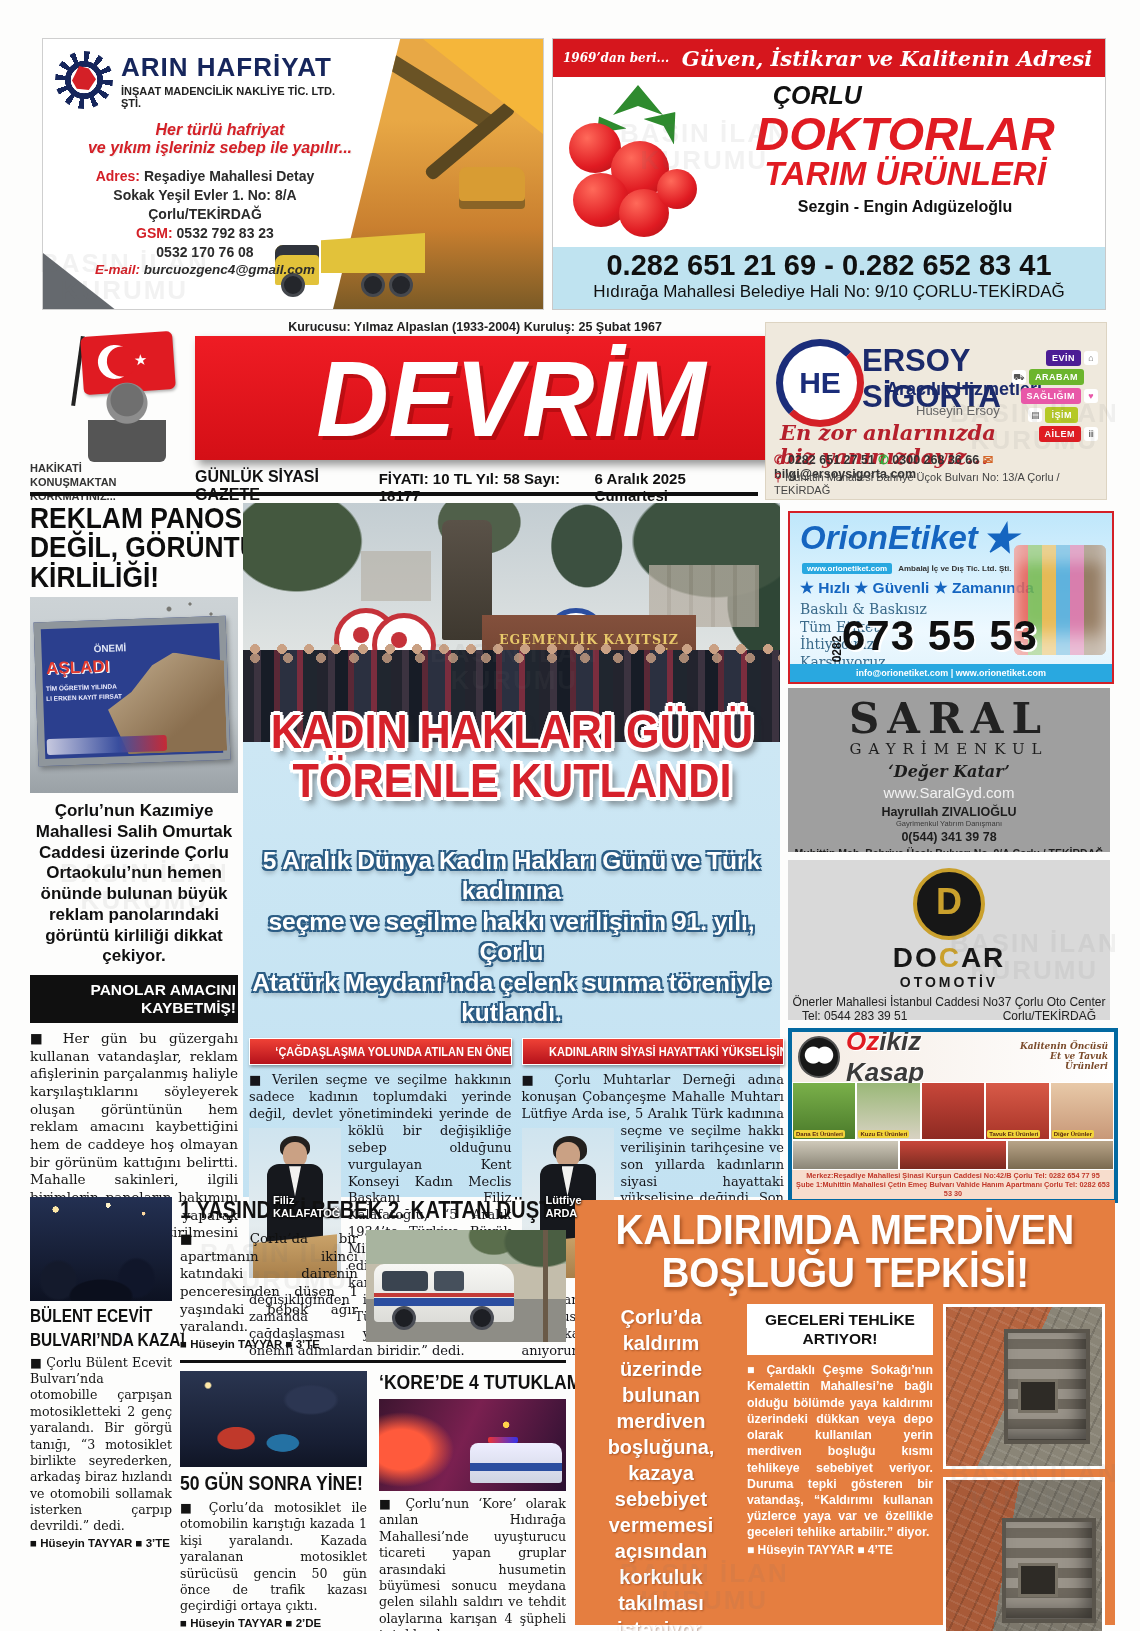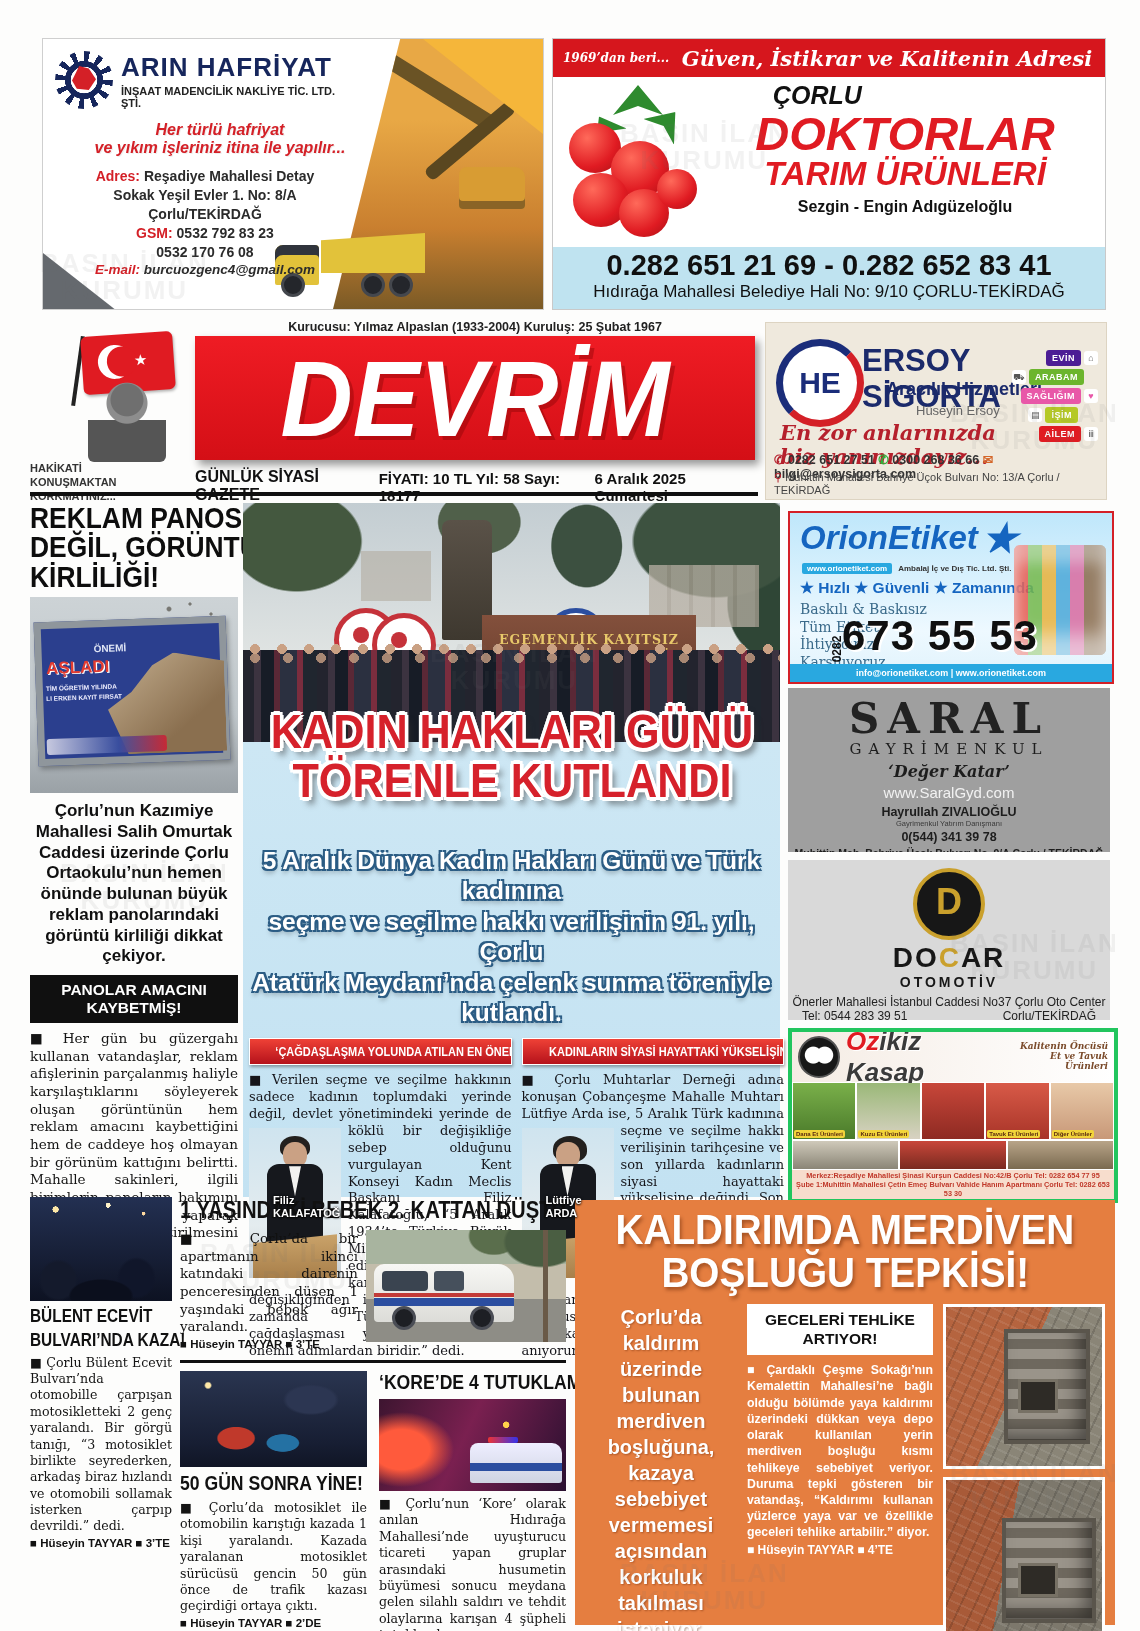--- a/index.html
+++ b/index.html
@@ -64,21 +64,21 @@
   .flag .cres{position:absolute;left:16px;top:10px;width:34px;height:34px;border-radius:50%;background:#fff;}
   .flag .cres:after{content:"";position:absolute;left:9px;top:2px;width:30px;height:30px;border-radius:50%;background:#e01b22;}
   .flag .star{position:absolute;left:52px;top:18px;color:#fff;font-size:15px;}
   .pole{position:absolute;left:46px;top:2px;width:4px;height:70px;background:#222;transform:rotate(8deg);}
   .ata{position:absolute;left:58px;top:44px;width:78px;height:84px;background:
       radial-gradient(circle at 50% 26%, #6f6f6f 0 16px, transparent 17px),
       radial-gradient(circle at 50% 30%, #8d8d8d 0 20px, transparent 21px),
       linear-gradient(180deg,transparent 0 42px, #555 42px);
       border-radius:6px;filter:grayscale(1);}
   .hakikat{position:absolute;left:0;top:128px;font:700 11px/1.25 "Liberation Sans",sans-serif;color:#333;}
-  #devrim{left:195px;top:336px;width:560px;height:124px;background:linear-gradient(#ef1c24,#d40f16);box-shadow:4px 5px 8px rgba(0,0,0,.4);display:flex;align-items:center;justify-content:center;}
+  #devrim{left:195px;top:336px;width:560px;height:124px;background:linear-gradient(#ef1c24,#d40f16);box-shadow:4px 5px 8px rgba(0,0,0,.4);display:flex;align-items:center;justify-content:center;padding-left:36px;}
   #devrim .t{font:900 italic 100px "Liberation Sans",sans-serif;color:#fff;letter-spacing:0px;transform:scaleY(1.08);text-shadow:4px 4px 0 rgba(120,0,0,.35);}
   #infobar{left:195px;top:468px;width:560px;display:flex;justify-content:space-between;align-items:flex-end;font:700 15px "Liberation Sans",sans-serif;color:#111;}
   #rule{left:30px;top:492px;width:728px;height:4px;background:#101010;}
 
   #ad-ersoy{left:765px;top:322px;width:340px;height:176px;background:#efe9dd;border:1px solid #ddd4c2;overflow:hidden;}
   .he{position:absolute;left:10px;top:16px;width:74px;height:74px;border-radius:50%;border:7px solid #1b2d7a;border-right-color:#d42027;border-bottom-color:#d42027;background:#fff;display:flex;align-items:center;justify-content:center;font:900 30px "Liberation Sans",sans-serif;color:#1b2d7a;}
   .ersoy-name{position:absolute;left:96px;top:20px;font:700 31px "Liberation Sans",sans-serif;color:#1b2a6b;}
   .ersoy-sub{position:absolute;left:120px;top:56px;font:700 18px "Liberation Sans",sans-serif;color:#1b2a6b;}
   .ersoy-person{position:absolute;left:150px;top:80px;font:400 13px "Liberation Sans",sans-serif;color:#666;}
   .ersoy-slogan{position:absolute;left:14px;top:98px;font:italic 700 21px/1.15 "DejaVu Serif",serif;color:#b5202c;}
@@ -96,21 +96,21 @@
   #bb{height:196px;margin-top:6px;background:linear-gradient(#c7ccd1,#aeb5ba);}
   .bb-sky{position:absolute;inset:0;background:linear-gradient(#cdd3d6,#bfc6ca 60%,#9aa1a6);}
   .bb-branch{position:absolute;right:6px;top:2px;width:70px;height:50px;background:radial-gradient(circle 3px at 10% 20%,#55524a 60%,transparent),radial-gradient(circle 2px at 40% 10%,#55524a 60%,transparent),radial-gradient(circle 2px at 70% 30%,#55524a 60%,transparent);opacity:.7;}
   .bb-board{position:absolute;left:6px;top:22px;width:178px;height:130px;background:#2b3f8e;border:7px solid #8f969c;box-shadow:2px 3px 5px rgba(0,0,0,.3);transform:rotate(-2deg);}
   .bb-torn{position:absolute;right:-4px;top:28px;width:120px;height:100px;background:linear-gradient(140deg,#c5b091,#8a6f4f 70%);clip-path:polygon(18% 100%,2% 55%,22% 38%,40% 12%,58% 0,100% 10%,100% 100%);}
   .bb-onem{position:absolute;left:52px;top:16px;color:#dfe5f5;font:700 10px "Liberation Sans",sans-serif;}
   .bb-asladi{position:absolute;left:4px;top:30px;color:#e23b30;font:900 17px "Liberation Sans",sans-serif;text-shadow:1px 1px 0 #fff;}
   .bb-line{position:absolute;color:#eef;font:700 6.5px "Liberation Sans",sans-serif;}
   .bb-post{position:absolute;left:2px;bottom:4px;width:120px;height:16px;background:linear-gradient(90deg,#d8d8e8,#3a4fa0 60%,#c23);border-radius:3px;opacity:.9;}
   .lead-left{margin-top:8px;font:700 17px/1.22 "Liberation Sans",sans-serif;text-align:center;color:#101010;}
-  .barhead{margin-top:8px;background:#101010;color:#fff;font:900 15.5px "Liberation Sans",sans-serif;text-align:center;padding:6px 2px;}
+  .barhead{margin-top:8px;background:#101010;color:#fff;font:900 15.5px "Liberation Sans",sans-serif;text-align:right;padding:6px 2px;}
   .body-left{margin-top:7px;font:400 13.6px/1.3 "DejaVu Serif",serif;text-align:justify;color:#141414;}
 
   
   #photo-main{left:243px;top:503px;width:537px;height:239px;background:#cfd6d8;}
   .pm-bg{position:absolute;inset:0;background:
     radial-gradient(110px 85px at 10% 16%, #44583f 58%, transparent 60%),
     radial-gradient(140px 95px at 88% 16%, #3d5240 58%, transparent 60%),
     radial-gradient(80px 95px at 99% 42%, #2f4636 58%, transparent 60%),
     radial-gradient(70px 55px at 44% 8%, #50604a 58%, transparent 60%),
     radial-gradient(60px 70px at 64% 18%, #3c5040 58%, transparent 60%),
@@ -168,21 +168,21 @@
   .saral-ps{font:400 7.5px "Liberation Sans",sans-serif;color:#3a3a3a;}
   .saral-phone{font:700 12.5px "Liberation Sans",sans-serif;margin-top:2px;}
   .saral-addr{font:700 10.5px "Liberation Sans",sans-serif;margin-top:3px;}
   #ad-docar{top:860px;height:160px;background:#d9d9d9;text-align:center;}
   .docar-logo{width:64px;height:64px;border-radius:50%;background:#171717;border:4px solid #caa02c;margin:8px auto 2px auto;color:#caa02c;font:900 36px/60px "Liberation Sans",sans-serif;}
   .docar-name{font:900 28px "Liberation Sans",sans-serif;color:#171717;letter-spacing:2px;}
   .docar-name .gold{color:#caa02c;}
   .docar-sub{font:900 14px "Liberation Sans",sans-serif;color:#171717;letter-spacing:3px;}
   .docar-addr{font:400 12px "Liberation Sans",sans-serif;color:#222;margin-top:5px;}
   .docar-row{display:flex;justify-content:space-between;padding:0 14px;font:400 12px "Liberation Sans",sans-serif;color:#222;}
-  #ad-ozikiz{top:1028px;height:167px;border:4px solid #22c55e;background:#fff;}
+  #ad-ozikiz{top:1028px;height:167px;border:4px solid #0369a1;background:#fff;}
   .oz-top{height:46px;display:flex;align-items:center;gap:6px;padding:2px 6px;background:linear-gradient(90deg,#f5ece4,#fff);}
   .oz-logo{width:38px;height:38px;border-radius:50%;background:radial-gradient(circle at 35% 45%,#fff 0 8px,transparent 9px),radial-gradient(circle at 65% 45%,#fff 0 8px,transparent 9px),#181818;flex:0 0 auto;border:2px solid #555;}
   .oz-title{font:900 italic 26px "Liberation Sans",sans-serif;color:#3a3a3a;text-shadow:1px 1px 0 #fff;}
   .oz-title .red{color:#e01b22;}
   .oz-script{font:italic 700 9px "DejaVu Serif",serif;color:#7a4a2a;margin-left:auto;text-align:right;line-height:1.1;}
   .oz-grid{display:flex;height:58px;}
   .oz-grid2{display:flex;height:30px;}
   .oz-cell{flex:1;margin:1px;position:relative;}
   .oz-chip{position:absolute;left:1px;bottom:1px;background:#f2d43a;color:#5a2a10;font:700 6px "Liberation Sans",sans-serif;padding:1px 2px;border-radius:2px;white-space:nowrap;}
   .oz-bot{background:#f7ddcd;text-align:center;font:700 7.3px/1.25 "Liberation Sans",sans-serif;color:#c0392b;padding:1px 2px;}
@@ -289,21 +289,21 @@
     <div class="arin-content">
       <div class="arin-logohead">
         <div class="gear"></div>
         <div>
           <div class="arin-title">ARIN HAFRİYAT</div>
           <div class="arin-sub">İNŞAAT MADENCİLİK NAKLİYE TİC. LTD. ŞTİ.</div>
         </div>
       </div>
       <div class="arin-tag">
         <div>Her türlü hafriyat</div>
-        <div>ve yıkım işleriniz itina ile yapılır...</div>
+        <div>ve yıkım işleriniz sebep ile yapılır...</div>
       </div>
       <div class="arin-addr">
         <div><span class="red">Adres:</span> <span>Reşadiye Mahallesi Detay</span></div>
         <div>Sokak Yeşil Evler 1. No: 8/A</div>
         <div>Çorlu/TEKİRDAĞ</div>
         <div><span class="red">GSM:</span> <span>0532 792 83 23</span></div>
         <div>0532 170 76 08</div>
         <div class="arin-email"><span class="red">E-mail:</span> <span>burcuozgenc4@gmail.com</span></div>
       </div>
     </div>

